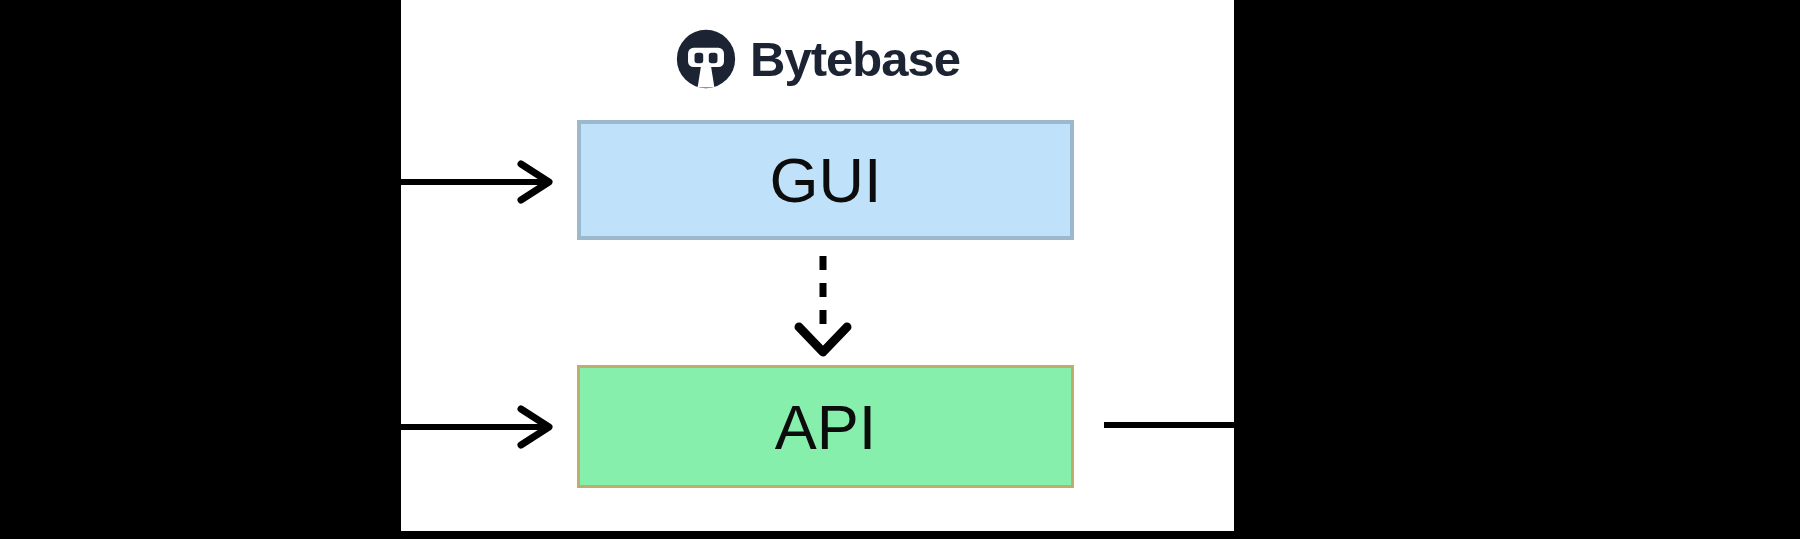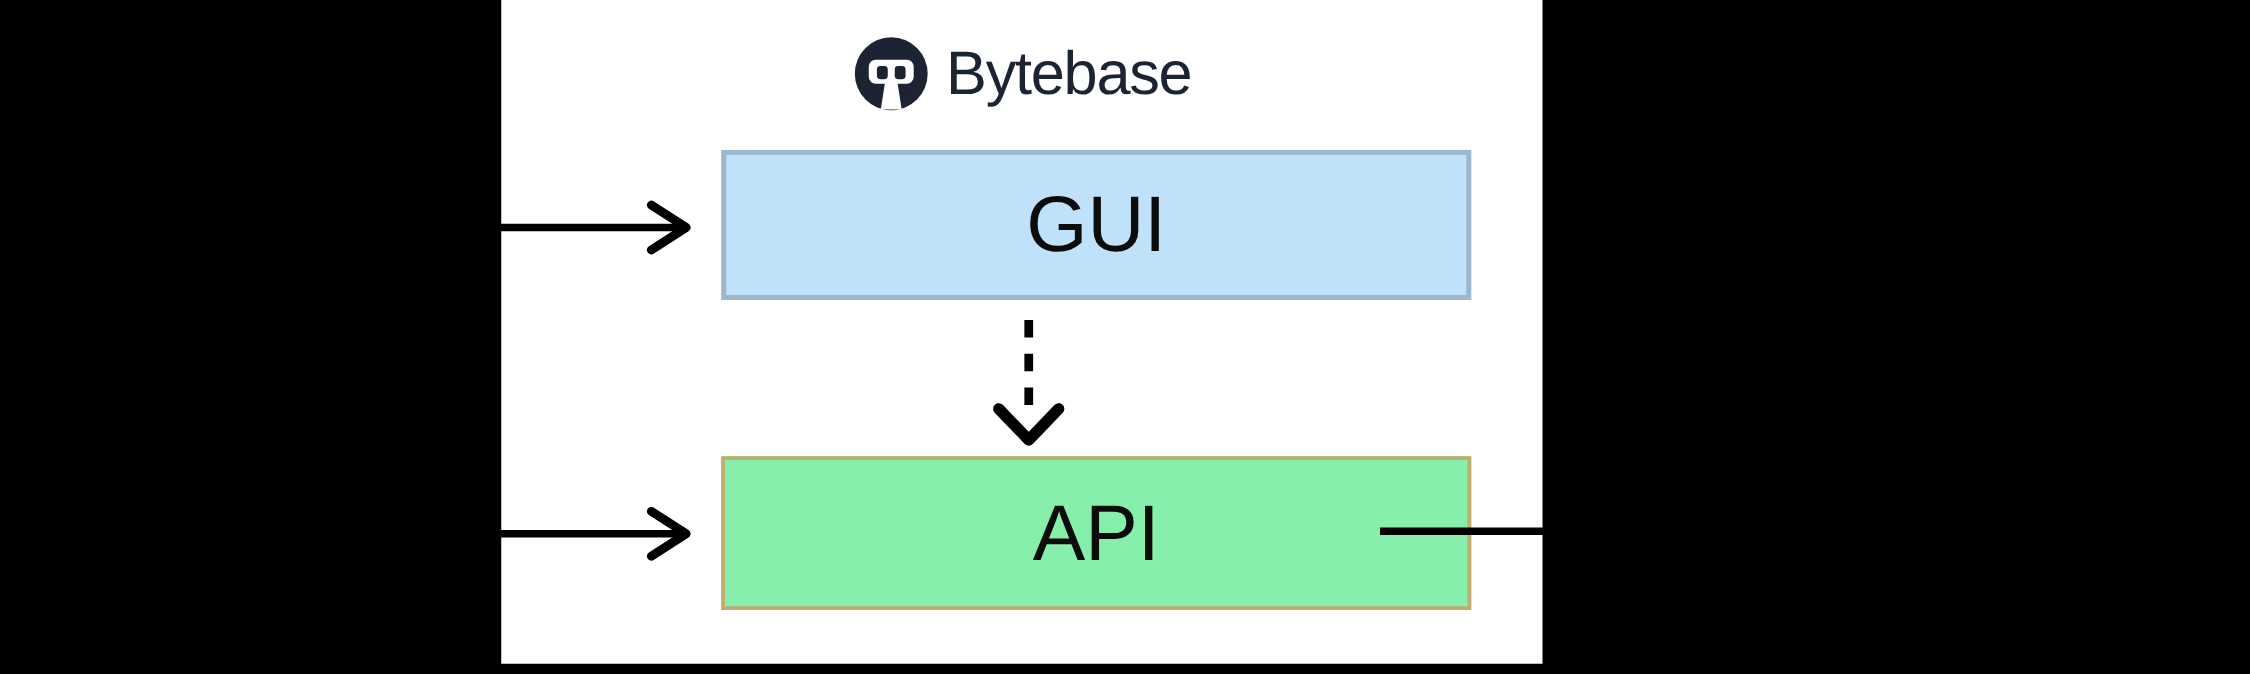--- a/index.html
+++ b/index.html
@@ -16,27 +16,27 @@
     background:#ffffff;
   }
   
   #brand{
     position:absolute;
     left:401px;top:24px;width:833px;height:70px;
     display:flex;align-items:center;justify-content:center;gap:13px;
   }
   #brand .logo-mark{width:62px;height:62px;display:block;}
   #brand .wordmark{
-    font-size:49px;font-weight:normal;color:#1c2333;
+    font-size:49px;font-weight:bold;color:#1c2333;
     letter-spacing:-1px;line-height:62px;
   }
   
   .node{
     position:absolute;
-    left:577px;width:600px;
+    left:577px;width:497px;
     box-sizing:border-box;
     display:flex;align-items:center;justify-content:center;
     font-size:63px;color:#0c0c0c;font-weight:500;
   }
   #node-gui{
     top:120px;height:120px;
     background:#bfe2fa;border:4px solid #9bb8cd;
   }
   #node-api{
     top:365px;height:123px;

